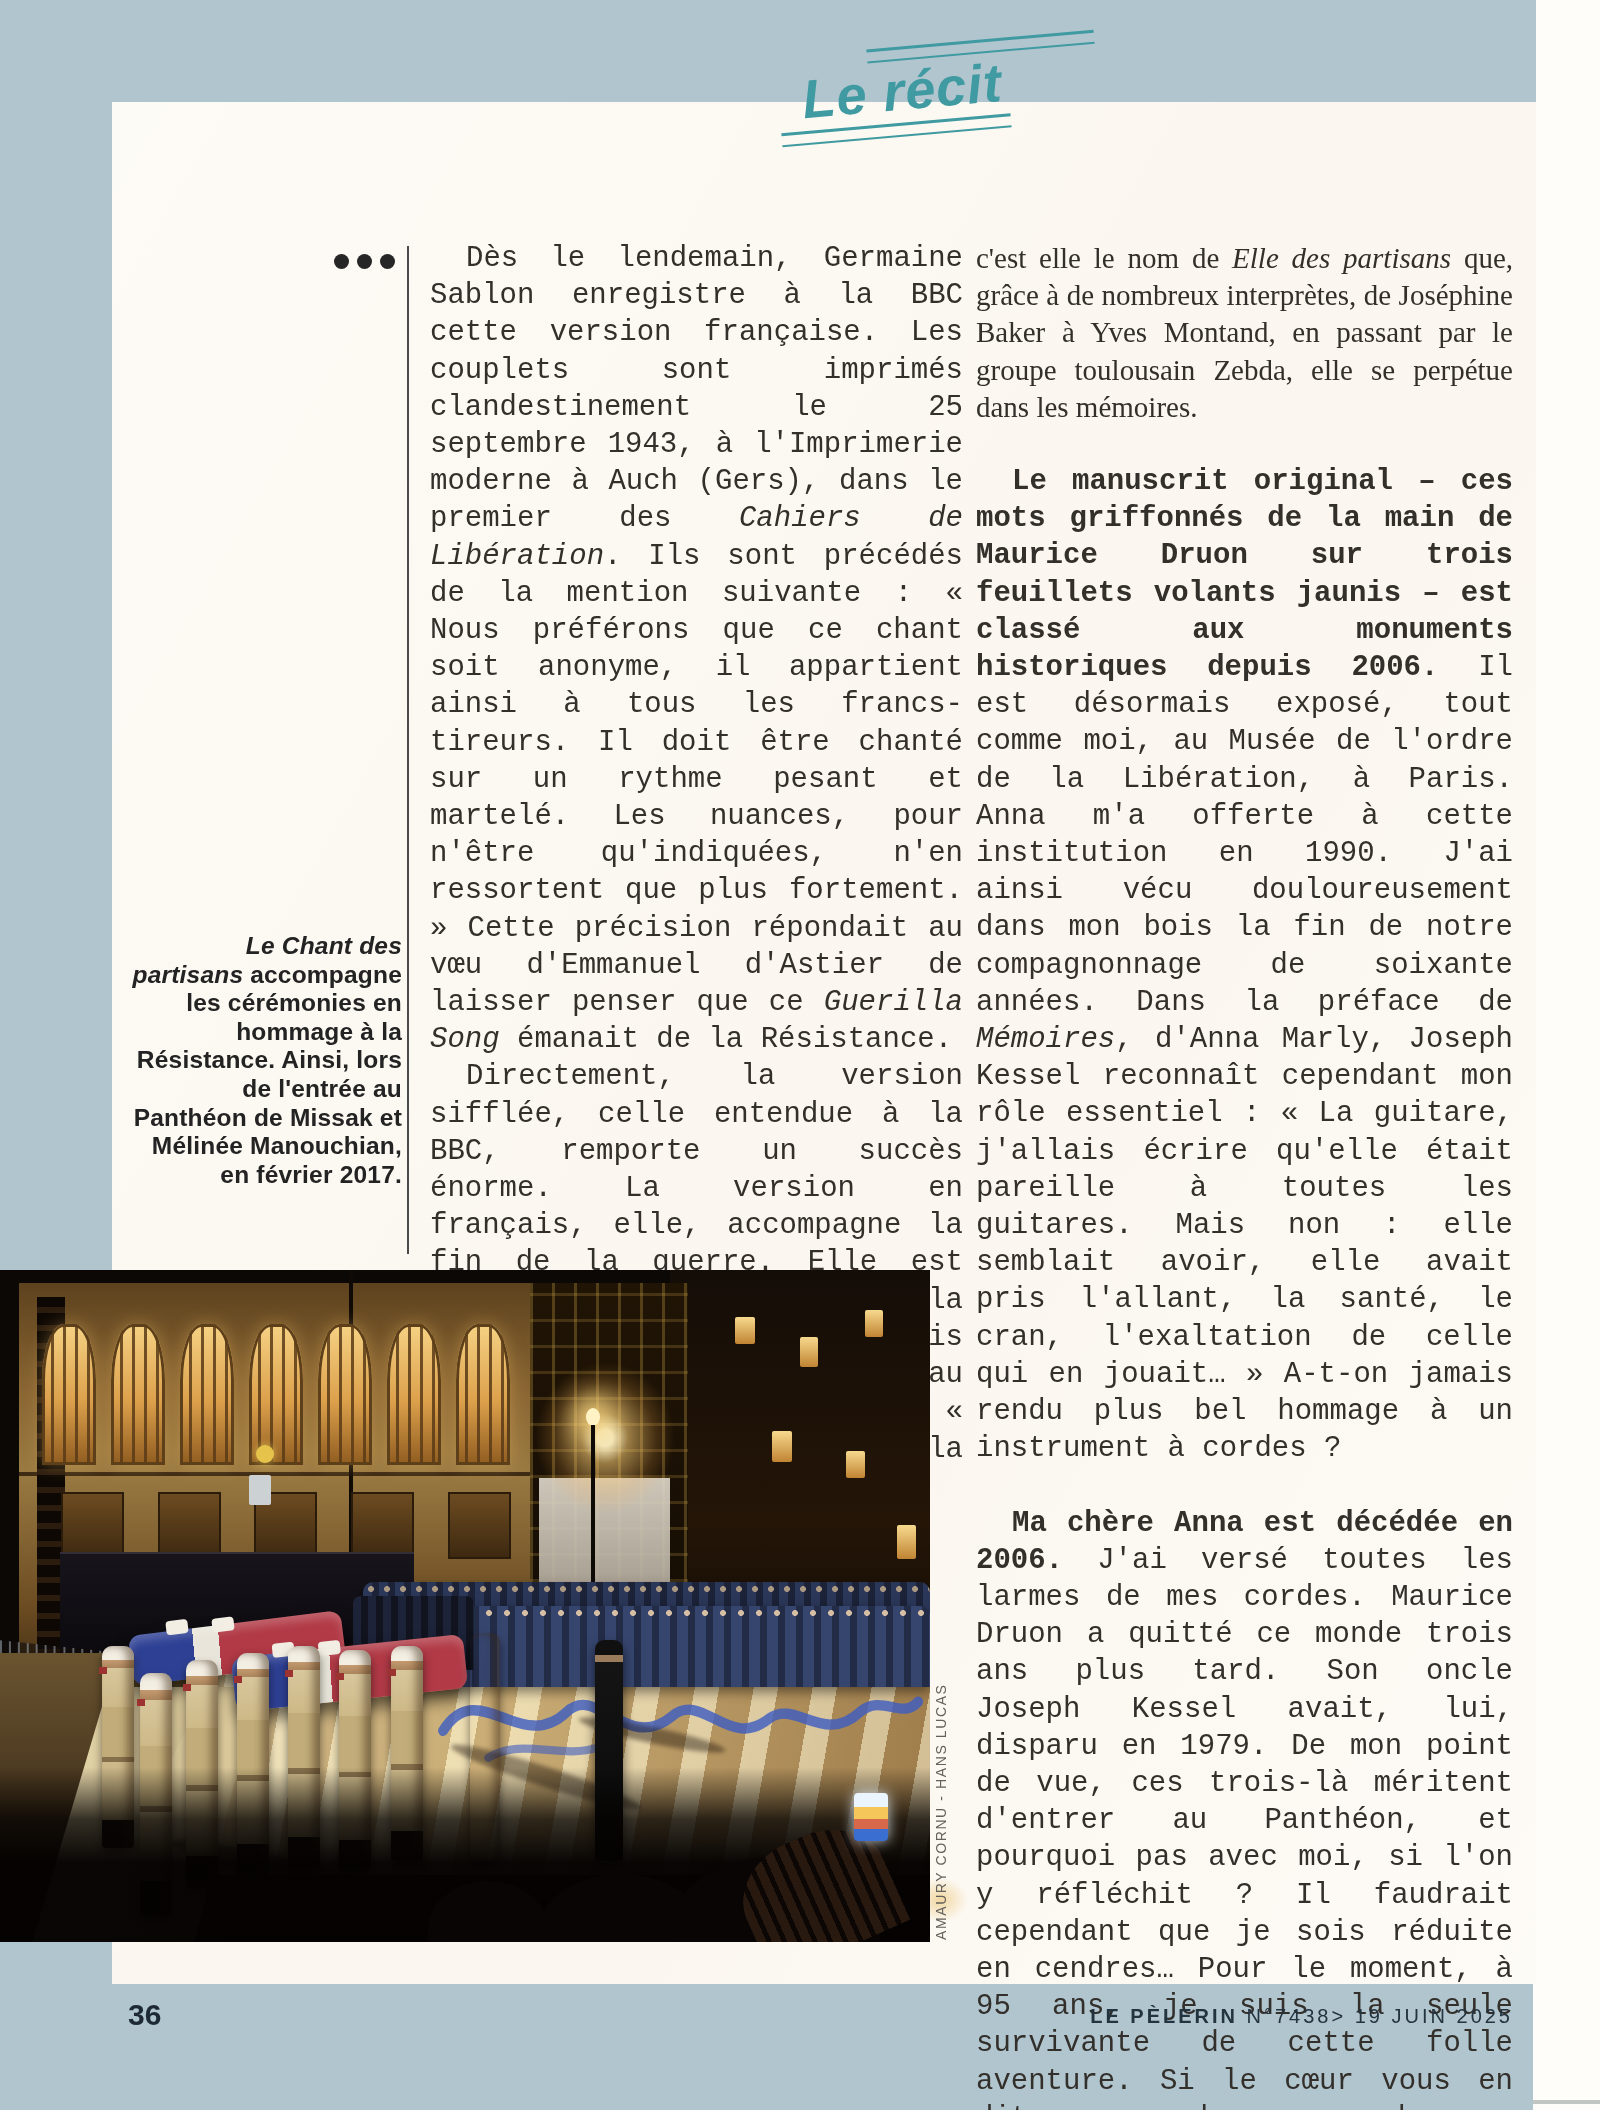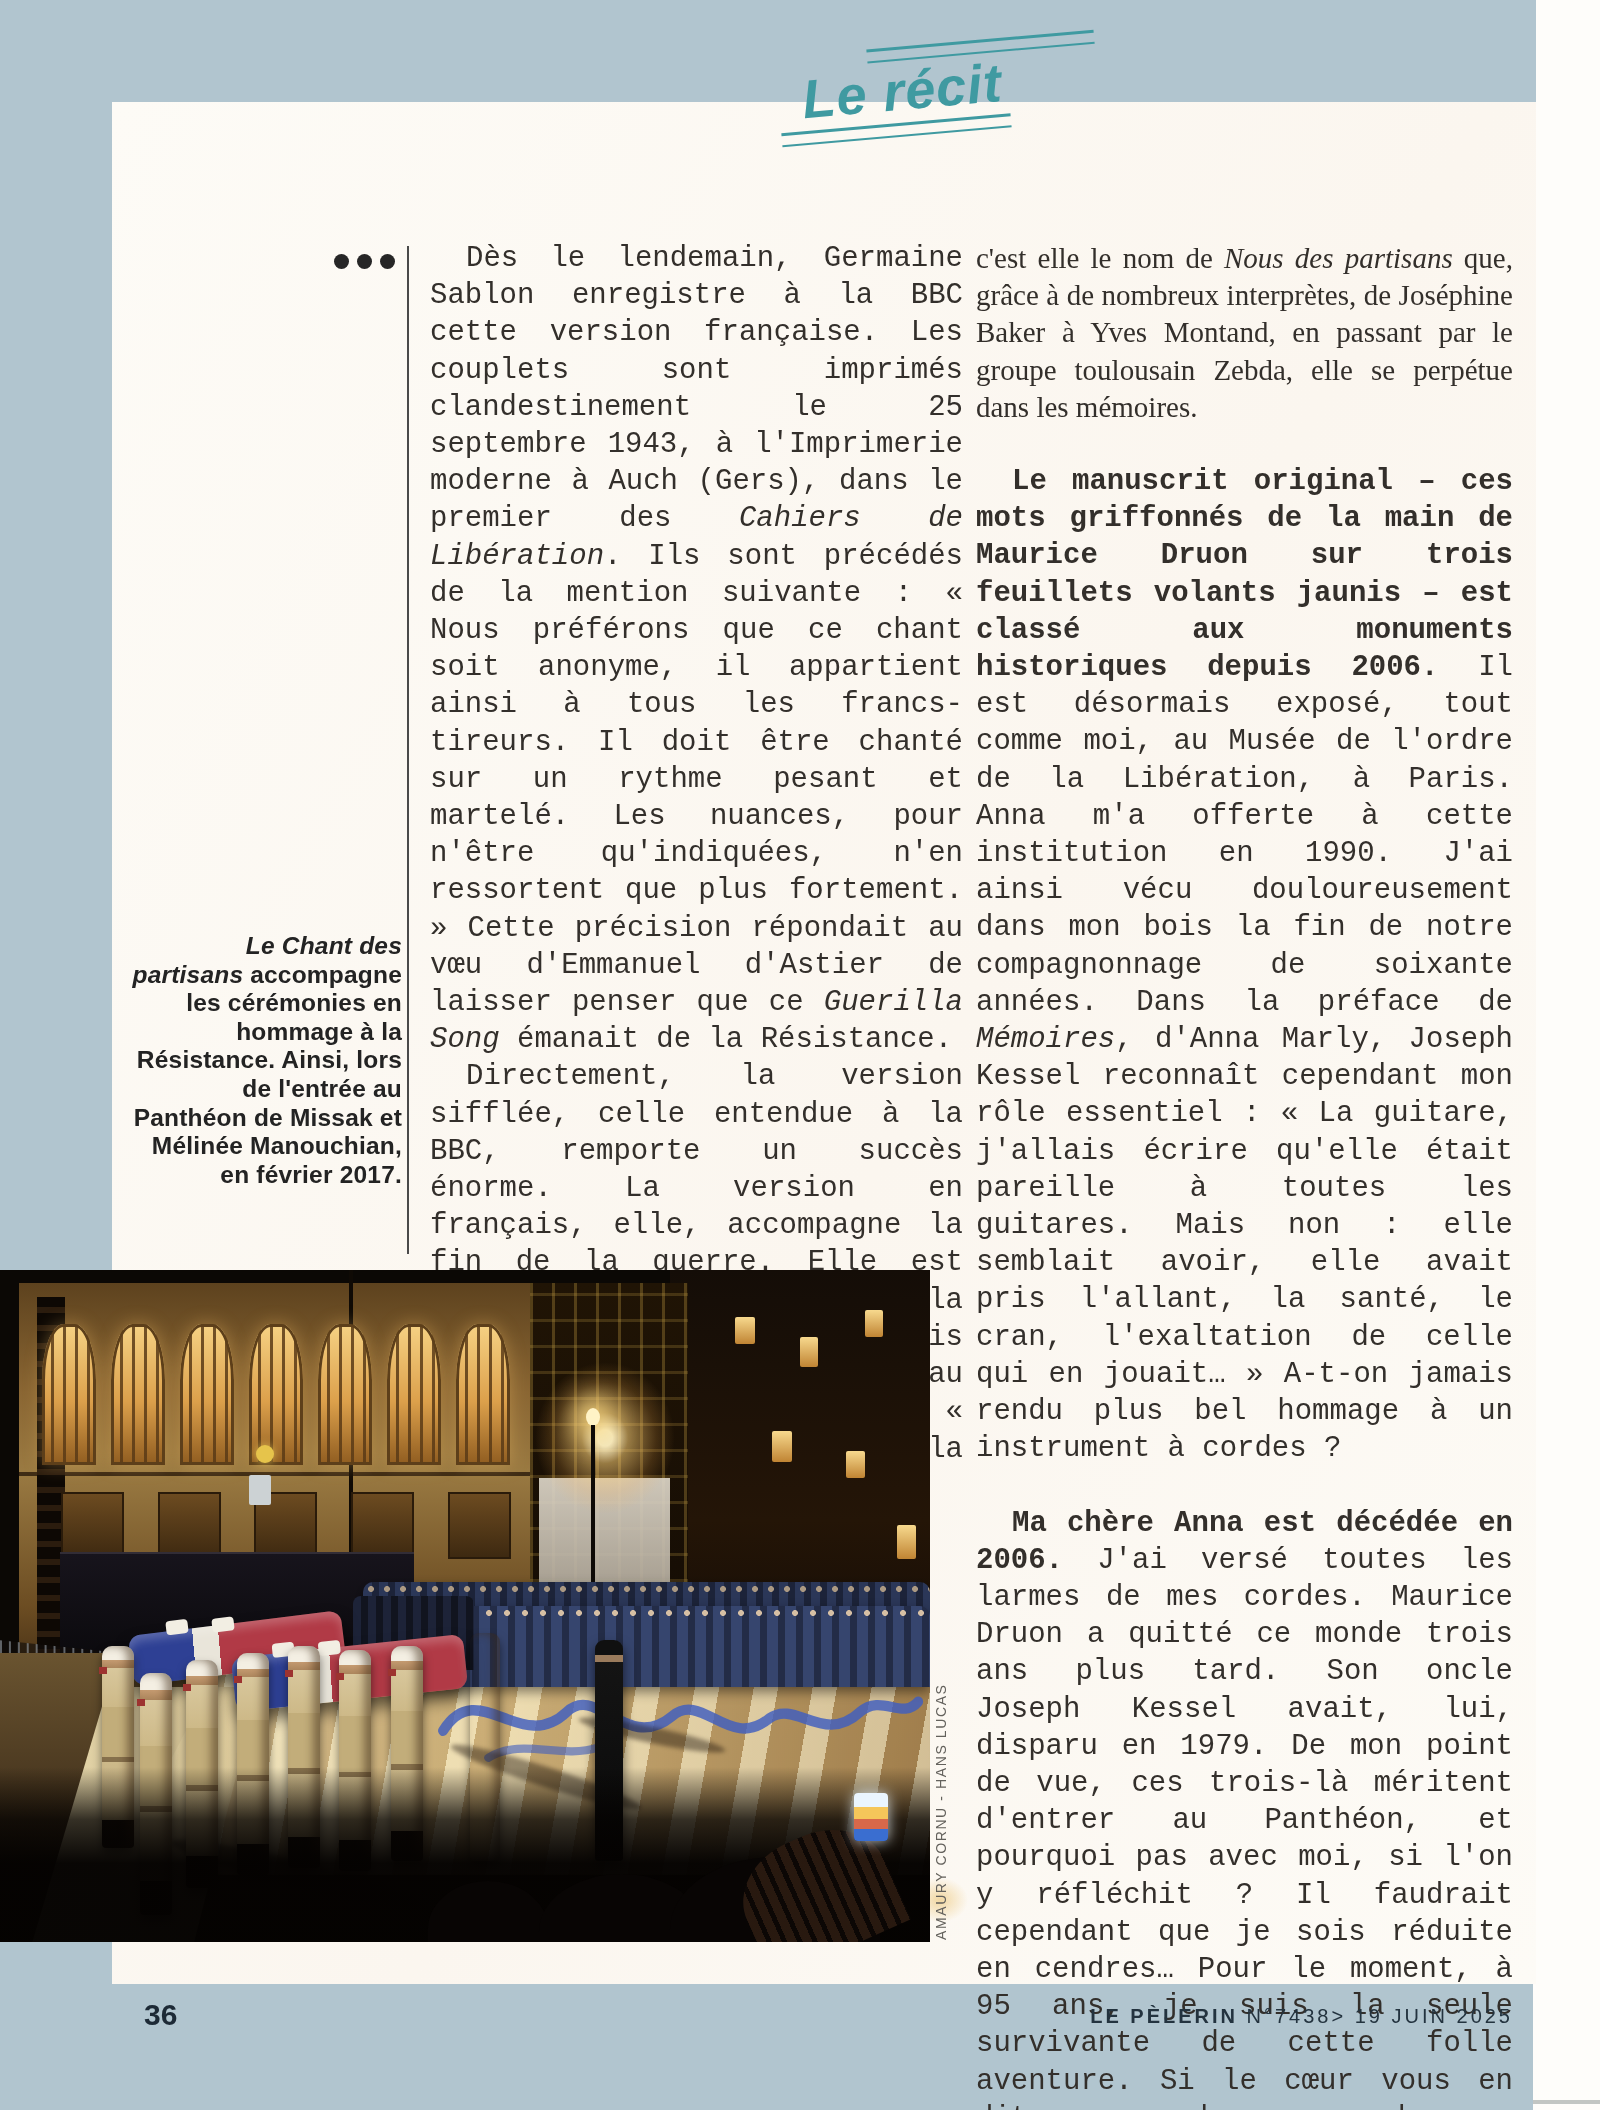--- a/index.html
+++ b/index.html
@@ -44,21 +44,21 @@
   .para.gap{margin-top:37px;}
   .it{font-style:italic;}
   .bd{font-weight:700;}
 
   
   .caption{position:absolute;left:130px;top:932px;width:272px;text-align:right;
     font:700 24.5px/28.6px "Liberation Sans",sans-serif;color:#232323;letter-spacing:.2px;}
   .caption .it{font-style:italic;}
 
   
-  .pagenum{position:absolute;left:144px;top:2000px;
+  .pagenum{position:absolute;left:128px;top:2000px;
     font:700 30px/1 "Liberation Sans",sans-serif;color:#1d2a36;}
   .footer-right{position:absolute;right:87px;top:2006px;
     font:500 20px/1 "Liberation Sans",sans-serif;letter-spacing:3px;color:#23333f;white-space:nowrap;}
   .footer-right .mag{font-weight:700;}
 
   
   .photo{position:absolute;left:0;top:1270px;width:930px;height:672px;overflow:hidden;
     background:#0b0805;}
   .ph{position:absolute;}
   .ph-building{left:2%;top:2%;width:60%;height:62%;
@@ -188,21 +188,21 @@
   </div>
 <div class="vrule"></div>
 
 <div class="caption"><span class="it">Le Chant des partisans</span><span> accompagne les cérémonies en hommage à la Résistance. Ainsi, lors de l'entrée au Panthéon de Missak et Mélinée Manouchian, en février 2017.</span></div>
 
 <div class="col col1">
     <p class="para ind"><span>Dès le lendemain, Germaine Sablon enregistre à la BBC cette version française. Les couplets sont imprimés clandestinement le 25 septembre 1943, à l'Imprimerie moderne à Auch (Gers), dans le premier des </span><span class="it">Cahiers de Libération</span><span>. Ils sont précédés de la mention suivante : « Nous préférons que ce chant soit anonyme, il appartient ainsi à tous les francs-tireurs. Il doit être chanté sur un rythme pesant et martelé. Les nuances, pour n'être qu'indiquées, n'en ressortent que plus fortement. » Cette précision répondait au vœu d'Emmanuel d'Astier de laisser penser que ce </span><span class="it">Guerilla Song</span><span> émanait de la Résistance.</span></p>
     <p class="para ind"><span>Directement, la version sifflée, celle entendue à la BBC, remporte un succès énorme. La version en français, elle, accompagne la fin de la guerre. Elle est reprise par l'ensemble de la nation à la Libération, puis lors des commémorations, au point qu'elle sera surnommée « La Marseillaise de la Résistance ». Mais</span></p>
   </div>
 <div class="col col2">
-    <p class="para"><span>c'est elle le nom de </span><span class="it">Nous des partisans</span><span> que, grâce à de nombreux interprètes, de Joséphine Baker à Yves Montand, en passant par le groupe toulousain Zebda, elle se perpétue dans les mémoires.</span></p>
+    <p class="para"><span>c'est elle le nom de </span><span class="it">Elle des partisans</span><span> que, grâce à de nombreux interprètes, de Joséphine Baker à Yves Montand, en passant par le groupe toulousain Zebda, elle se perpétue dans les mémoires.</span></p>
     <p class="para ind gap"><span class="bd">Le manuscrit original – ces mots griffonnés de la main de Maurice Druon sur trois feuillets volants jaunis – est classé aux monuments historiques depuis 2006.</span><span> Il est désormais exposé, tout comme moi, au Musée de l'ordre de la Libération, à Paris. Anna m'a offerte à cette institution en 1990. J'ai ainsi vécu douloureusement dans mon bois la fin de notre compagnonnage de soixante années. Dans la préface de </span><span class="it">Mémoires</span><span>, d'Anna Marly, Joseph Kessel reconnaît cependant mon rôle essentiel : « La guitare, j'allais écrire qu'elle était pareille à toutes les guitares. Mais non : elle semblait avoir, elle avait pris l'allant, la santé, le cran, l'exaltation de celle qui en jouait… » A-t-on jamais rendu plus bel hommage à un instrument à cordes ?</span></p>
     <p class="para ind gap"><span class="bd">Ma chère Anna est décédée en 2006.</span><span> J'ai versé toutes les larmes de mes cordes. Maurice Druon a quitté ce monde trois ans plus tard. Son oncle Joseph Kessel avait, lui, disparu en 1979. De mon point de vue, ces trois-là méritent d'entrer au Panthéon, et pourquoi pas avec moi, si l'on y réfléchit ? Il faudrait cependant que je sois réduite en cendres… Pour le moment, à 95 ans, je suis la seule survivante de cette folle aventure. Si le cœur vous en dit, passez donc me rendre une petite visite au Musée de l'ordre de la Libération. Vous aurez sous vos yeux un témoin direct de l'histoire de celles et ceux qui se sont battus, en chantant, pour que la France retrouve sa liberté. ●</span></p>
   </div>
 
 <div class="photo">
   <div class="ph ph-building"></div>
   <div class="ph ph-cornice"></div>
   <div class="ph ph-rbldg"></div>
   <i class="rwin" style="left:79%;top:7%;width:2.2%;height:4%;"></i>
   <i class="rwin" style="left:86%;top:10%;width:2%;height:4.5%;"></i>

